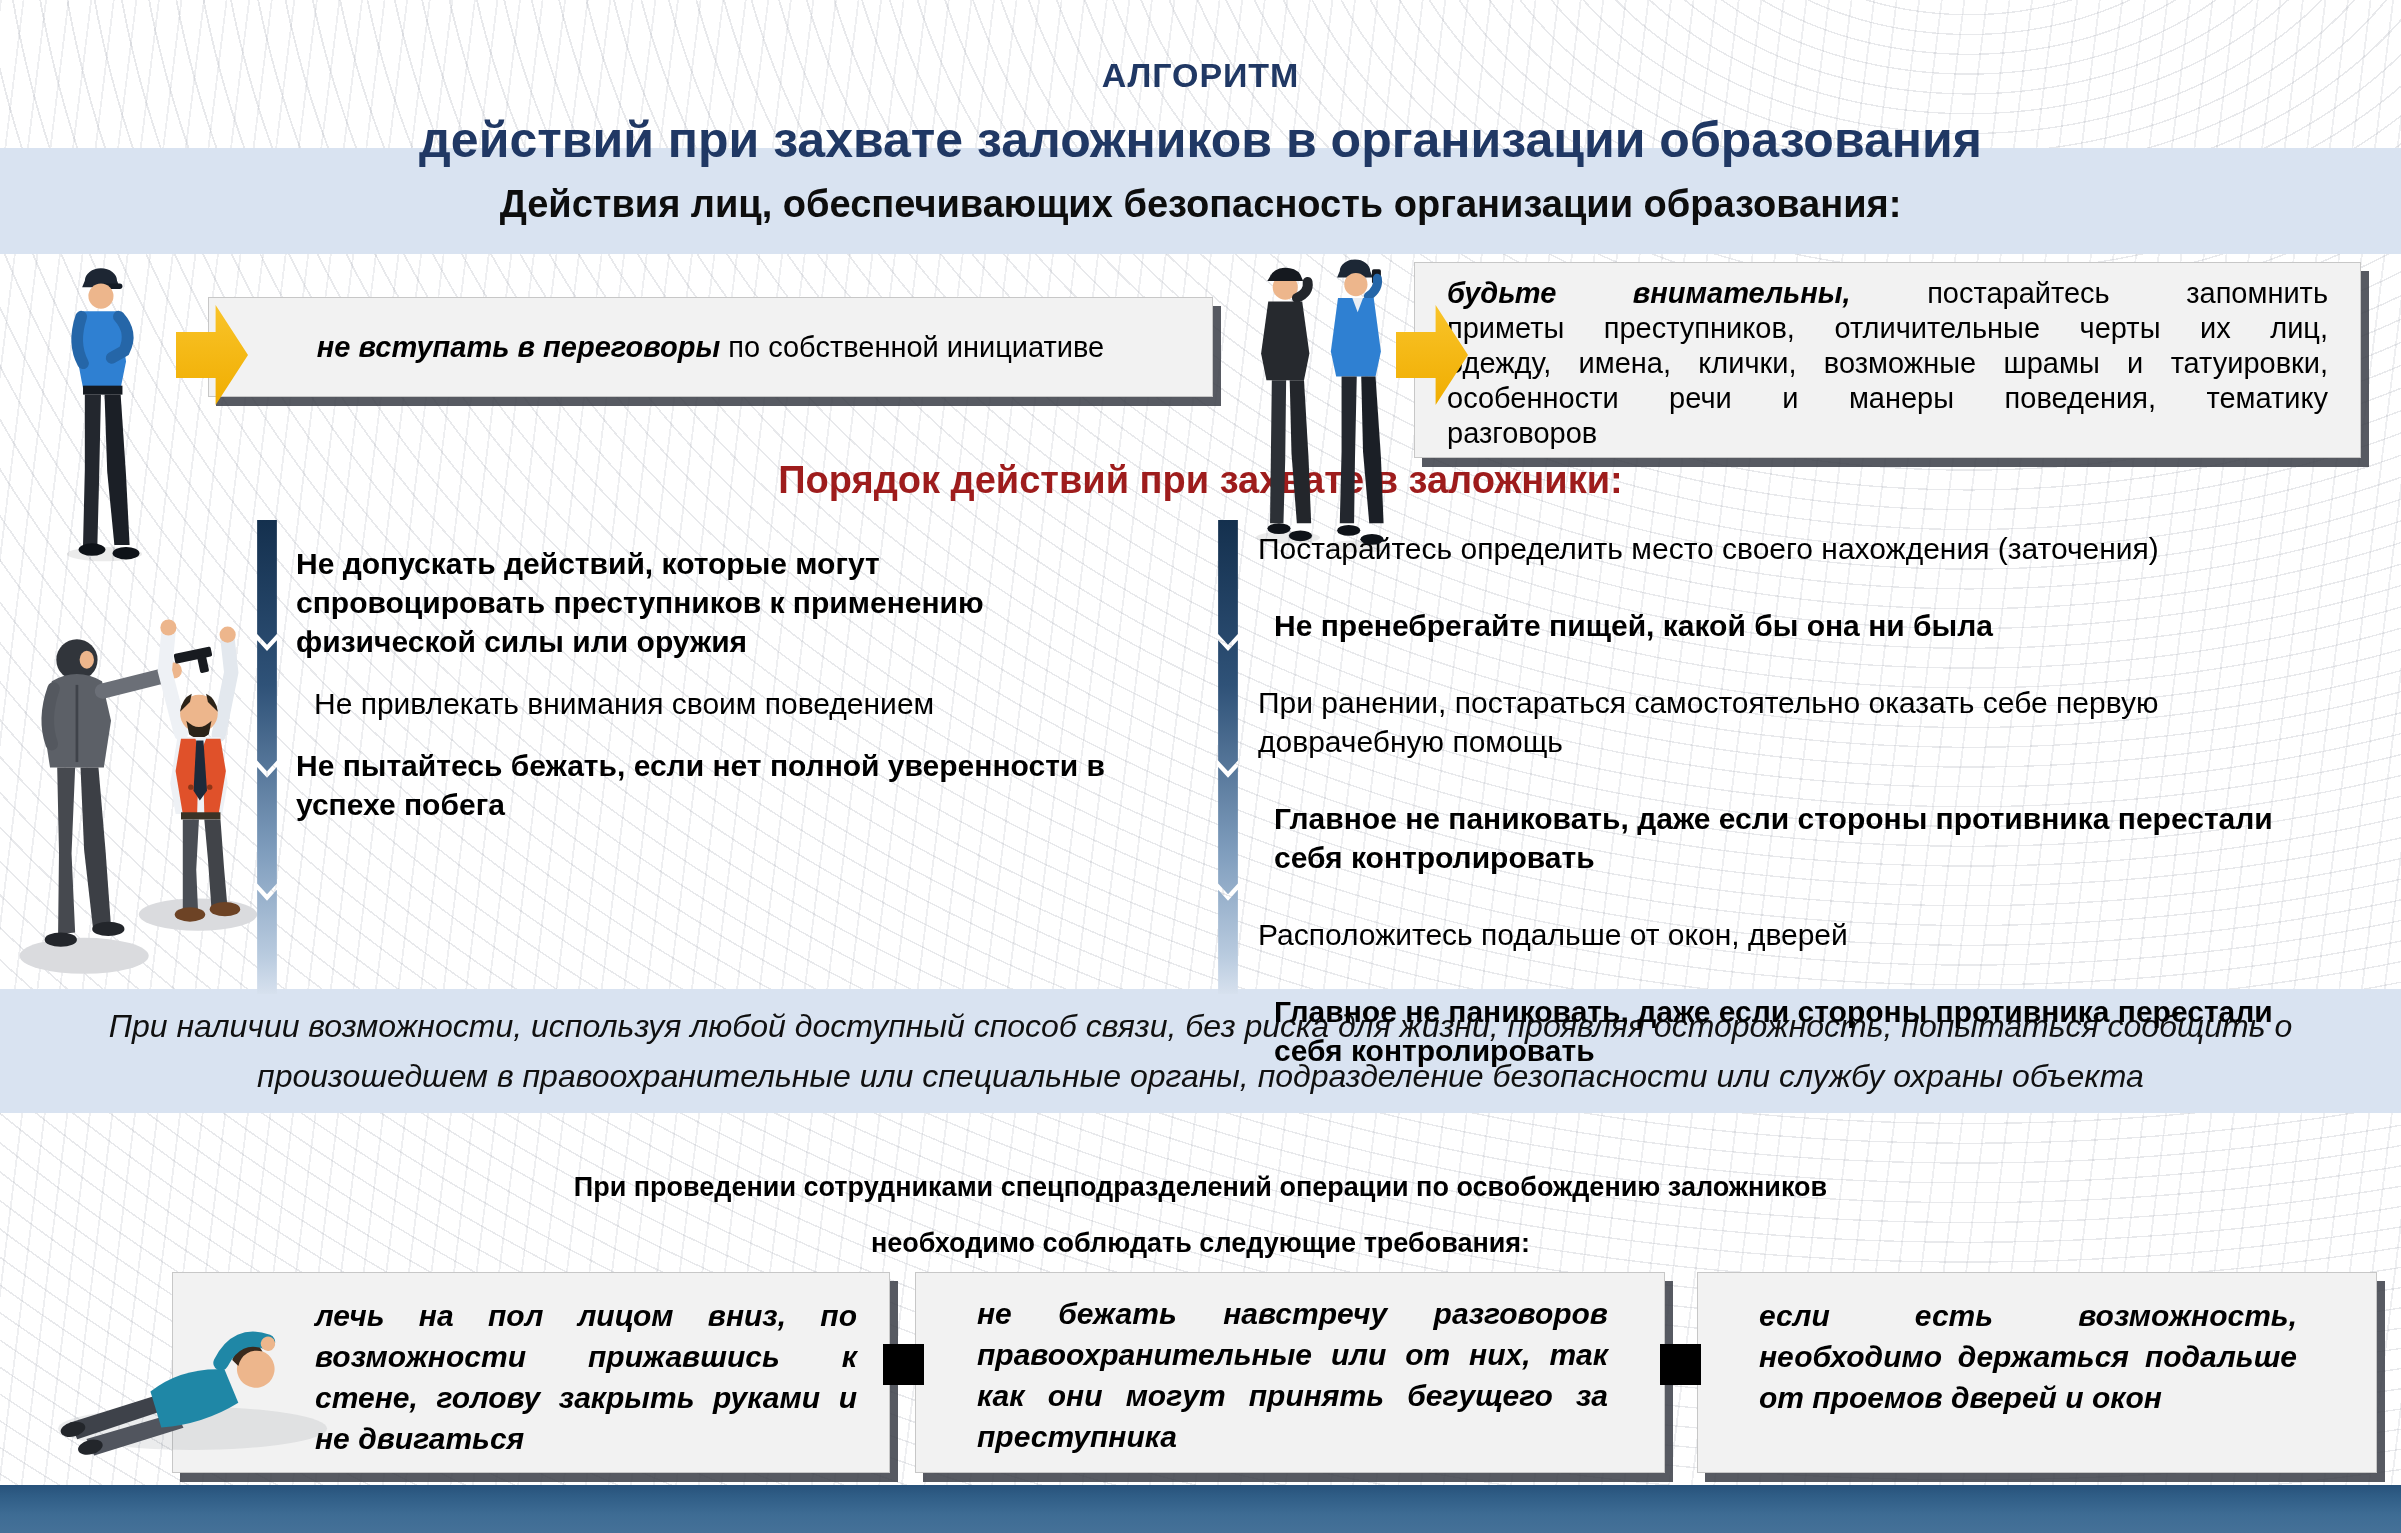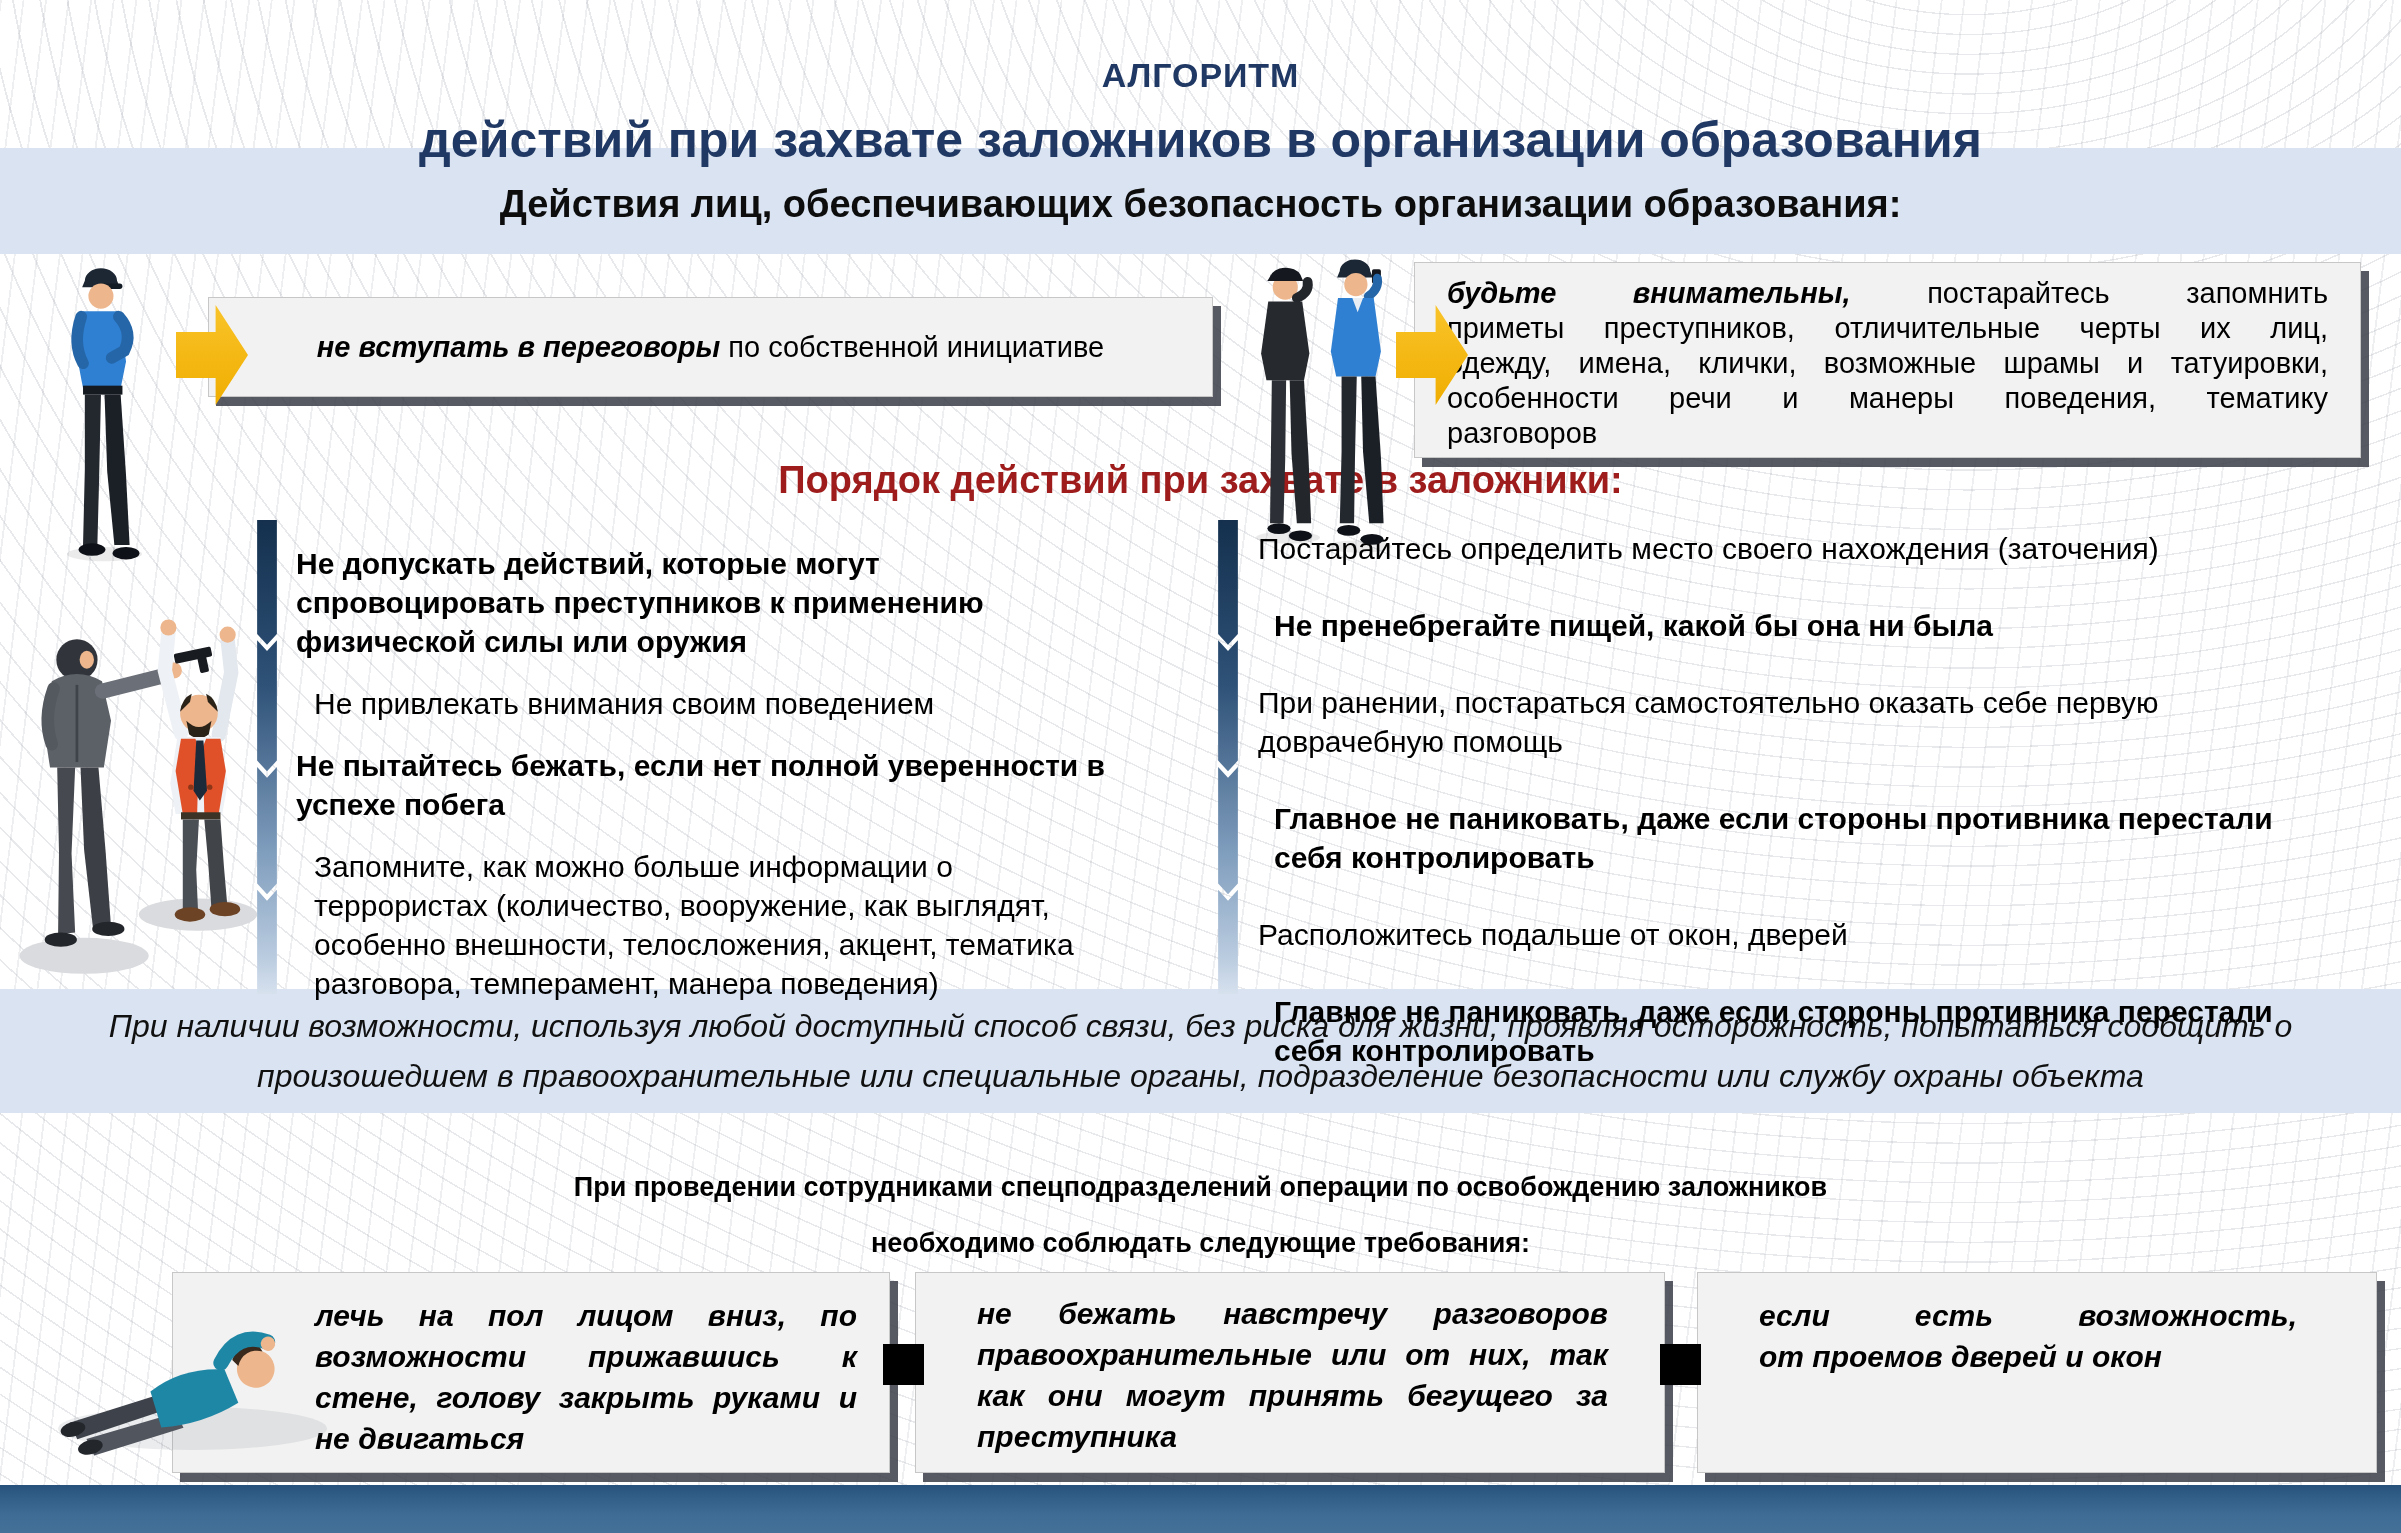--- a/index.html
+++ b/index.html
@@ -198,24 +198,20 @@
     <path fill="url(#barGrad)" d="M0 0 H22 V127 L11 139 L0 127 Z M0 134 L11 146 L22 134 V268 L11 280 L0 268 Z M0 275 L11 287 L22 275 V405 L11 417 L0 405 Z M0 412 L11 424 L22 412 V528 H0 Z"></path>
   </svg>
 
   <div class="abs col col-left">
       <div class="item bold">Не допускать действий, которые могут
 спровоцировать преступников к применению
 физической силы или оружия</div>
       <div class="item regular">Не привлекать внимания своим поведением</div>
       <div class="item bold">Не пытайтесь бежать, если нет полной уверенности в
 успехе побега</div>
-      <div class="item regular">Запомните, как можно больше информации о
-террористах (количество, вооружение, как выглядят,
-особенно внешности, телосложения, акцент, тематика
-разговора, темперамент, манера поведения)</div>
     </div>
   <div class="abs col col-right">
       <div class="item regular">Постарайтесь определить место своего нахождения (заточения)</div>
       <div class="item bold">Не пренебрегайте пищей, какой бы она ни была</div>
       <div class="item regular">При ранении, постараться самостоятельно оказать себе первую
 доврачебную помощь</div>
       <div class="item bold">Главное не паниковать, даже если стороны противника перестали
 себя контролировать</div>
       <div class="item regular">Расположитесь подальше от окон, дверей</div>
       <div class="item bold">Главное не паниковать, даже если стороны противника перестали
@@ -252,18 +248,19 @@
   <div class="abs connector conn1"></div>
   <div class="abs gbox bbox box-b2">
       <div class="jline">не бежать навстречу разговоров</div>
       <div class="jline">правоохранительные или от них, так</div>
       <div class="jline">как они могут принять бегущего за</div>
       <div class="lline">преступника</div>
     </div>
   <div class="abs connector conn2"></div>
   <div class="abs gbox bbox box-b3">
       <div class="jline">если есть возможность,</div>
+      <div class="jline">необходимо держаться подальше</div>
       <div class="lline">от проемов дверей и окон</div>
     </div>
 
   <div class="abs footer-bar"></div>
 </div>
 
 
 </body></html>

